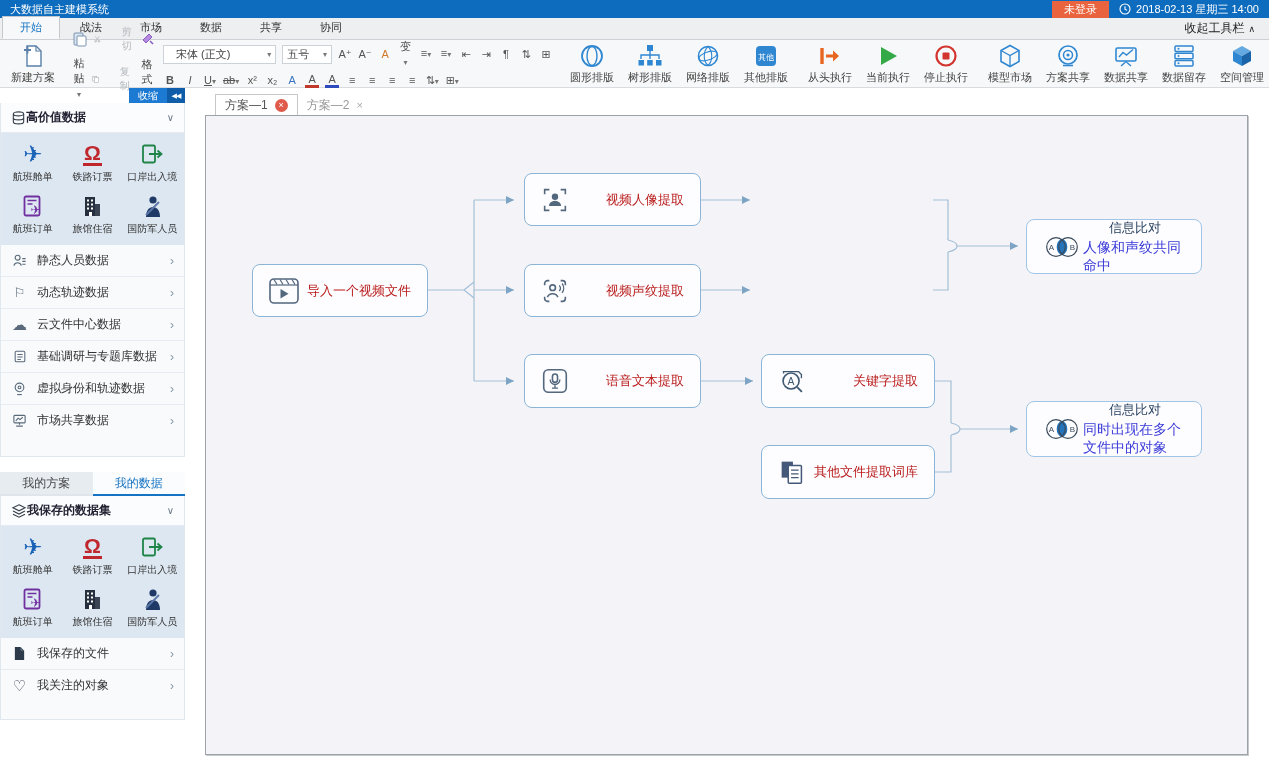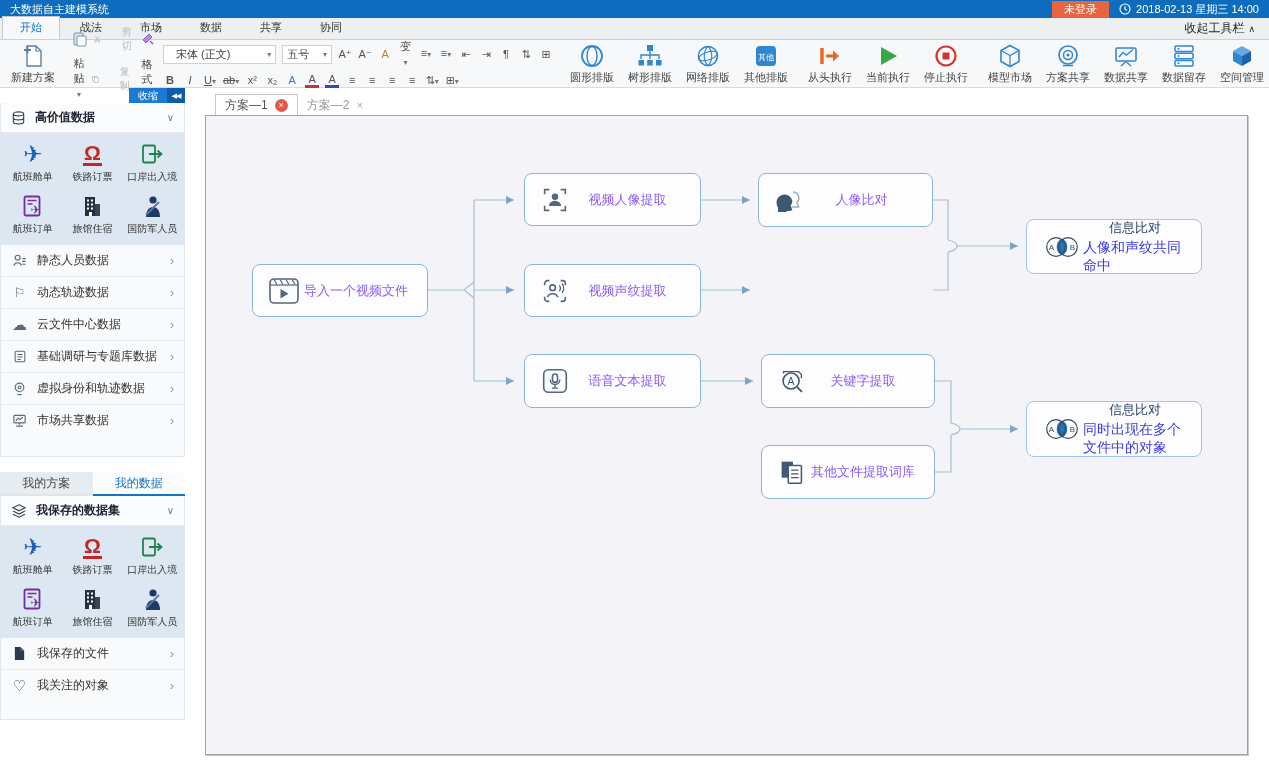--- a/index.html
+++ b/index.html
@@ -36,21 +36,21 @@
   
   #shrink-btn{position:absolute;left:129px;top:88px;width:56px;height:15px;display:flex;cursor:pointer;}
   #shrink-btn .t{flex:1;background:#1d7ad2;color:#fff;font-size:10px;display:flex;align-items:center;justify-content:center;}
   #shrink-btn .a{width:18px;background:#0f5da8;color:#fff;font-size:7px;display:flex;align-items:center;justify-content:center;letter-spacing:-1px;}
   #sidebar{position:absolute;left:0;top:103px;width:185px;}
   .side-tabs{display:flex;height:24px;background:#e7ecf1;}
   .side-tab{flex:1;display:flex;align-items:center;justify-content:center;font-size:12px;color:#444;
     border-bottom:2px solid #dfe5ea;cursor:pointer;background:#e7ecf1;}
   .side-tab.active{color:#1473c2;background:#fbfcfd;border-bottom-color:#1473c2;}
   .panel{background:#f8fafc;border:1px solid #e1e7ee;border-top:none;box-sizing:border-box;}
-  .sec-head{height:29px;display:flex;align-items:center;padding:0 10px;gap:9px;font-size:12px;
+  .sec-head{height:29px;display:flex;align-items:center;padding:0 10px;font-size:12px;
     font-weight:bold;color:#223;background:#fbfcfd;border-bottom:1px solid #e6ebf1;cursor:pointer;}
   .sec-head .chev{margin-left:auto;color:#6b7b8b;font-size:10px;font-weight:normal;}
   .igrid{background:#dde7f1;display:grid;grid-template-columns:repeat(3,1fr);padding:5px 2px 6px;row-gap:3px;}
   .icell{display:flex;flex-direction:column;align-items:center;justify-content:flex-end;font-size:10px;
     color:#333;gap:2px;padding:2px 0 3px;cursor:pointer;}
   .icell .dico{height:28px;display:flex;align-items:center;justify-content:center;}
   .cat-row{height:31px;display:flex;align-items:center;gap:9px;padding:0 10px;font-size:12px;color:#333;
     border-bottom:1px solid #e7ecf2;background:#f8fafc;cursor:pointer;}
   .cat-row .chevr{margin-left:auto;color:#8a97a5;font-size:12px;}
   .cat-ic{width:17px;display:flex;justify-content:center;color:#5a6a7a;font-size:13px;}
@@ -62,21 +62,21 @@
   .ctab{height:20px;display:flex;align-items:center;gap:7px;padding:0 9px;font-size:12px;color:#999;cursor:pointer;}
   .ctab.active{background:#fff;border:1px solid #c8c8c8;border-bottom:none;color:#555;}
   .closering{width:13px;height:13px;border-radius:50%;background:#df5a4b;color:#fff;font-size:9px;
     display:flex;align-items:center;justify-content:center;line-height:1;cursor:pointer;}
   .closex{color:#aaa;font-size:11px;cursor:pointer;}
   #canvas{position:absolute;left:0;top:20px;width:1043px;height:640px;background:#f4f4f8;
     border:1px solid #9da1a8;box-shadow:1px 1px 0 #c6c9ce;box-sizing:border-box;}
   .node{position:absolute;background:#fdfdff;border:1px solid #8ab5d8;border-radius:8px;
     display:flex;align-items:center;box-sizing:border-box;padding:0 10px 0 14px;cursor:pointer;}
   .node .nicon{display:flex;align-items:center;justify-content:center;}
-  .node .nlabel{flex:1;text-align:center;font-size:13px;color:#8b5cf6;padding-right:6px;}
+  .node .nlabel{flex:1;text-align:right;font-size:13px;color:#b91c1c;padding-right:6px;}
   .node.info{border-color:#9fc6e6;}
   .node .ncol{flex:1;display:flex;flex-direction:column;align-items:center;gap:2px;padding-right:4px;}
   .node .ntitle{font-size:13px;color:#28415f;}
   .node .nsub{font-size:14px;color:#3b3bd8;}
   svg{display:block;}
   #connectors{position:absolute;left:0;top:0;pointer-events:none;}
 </style>
 </head>
 <body>
 
@@ -635,29 +635,20 @@
       <span class="nicon">
         <svg width="32" height="32" viewBox="0 0 34 34" fill="none" stroke="#53677d" stroke-width="1.7">
             <rect x="5" y="5" width="24" height="24" rx="5"></rect>
             <rect x="14.3" y="9.5" width="5.4" height="9" rx="2.7"></rect>
             <path d="M11.8,15.5 a5.2,5.2 0 0 0 10.4,0 M17,21.5 v3 M13.8,24.5 h6.4" stroke-width="1.4"></path>
           </svg>
       </span>
       <span class="nlabel">语音文本提取</span>
     </div>
 
-    <div class="node" style="left:552px;top:57px;width:175px;height:54px;">
-      <span class="nicon">
-        <svg width="34" height="32" viewBox="0 0 34 32">
-            <path d="M20,8 a6,6 0 0 1 6,6 c0,2 -0.8,3.4 -2,4.6 l1.6,4.4 h-7" fill="none" stroke="#9fb0c0" stroke-width="1.5"></path>
-            <path d="M5,28 v-4.5 c-1.8,-2.5 -2.2,-7.5 0.4,-10.2 a8,8 0 0 1 13.8,3.2 c0.4,2 -0.4,3.6 -1.6,4.8 l1.8,5 c-2,0.8 -4,0.8 -5.8,0.6 v1.1 z" fill="#3f5872"></path>
-          </svg>
-      </span>
-      <span class="nlabel">人像比对</span>
-    </div>
 
 
     <div class="node" style="left:555px;top:238px;width:174px;height:54px;">
       <span class="nicon">
         <svg width="32" height="32" viewBox="0 0 34 34" fill="none" stroke="#3f5872" stroke-width="1.7">
             <path d="M8,9 V7 h16 l3,3 v4" stroke-width="1.4"></path>
             <circle cx="16" cy="17" r="8.5"></circle>
             <text x="16" y="21" font-size="11" fill="#3f5872" stroke="none" text-anchor="middle" font-family="Liberation Sans, sans-serif">A</text>
             <path d="M22.5,23.5 l5,5" stroke-width="2"></path>
           </svg>

